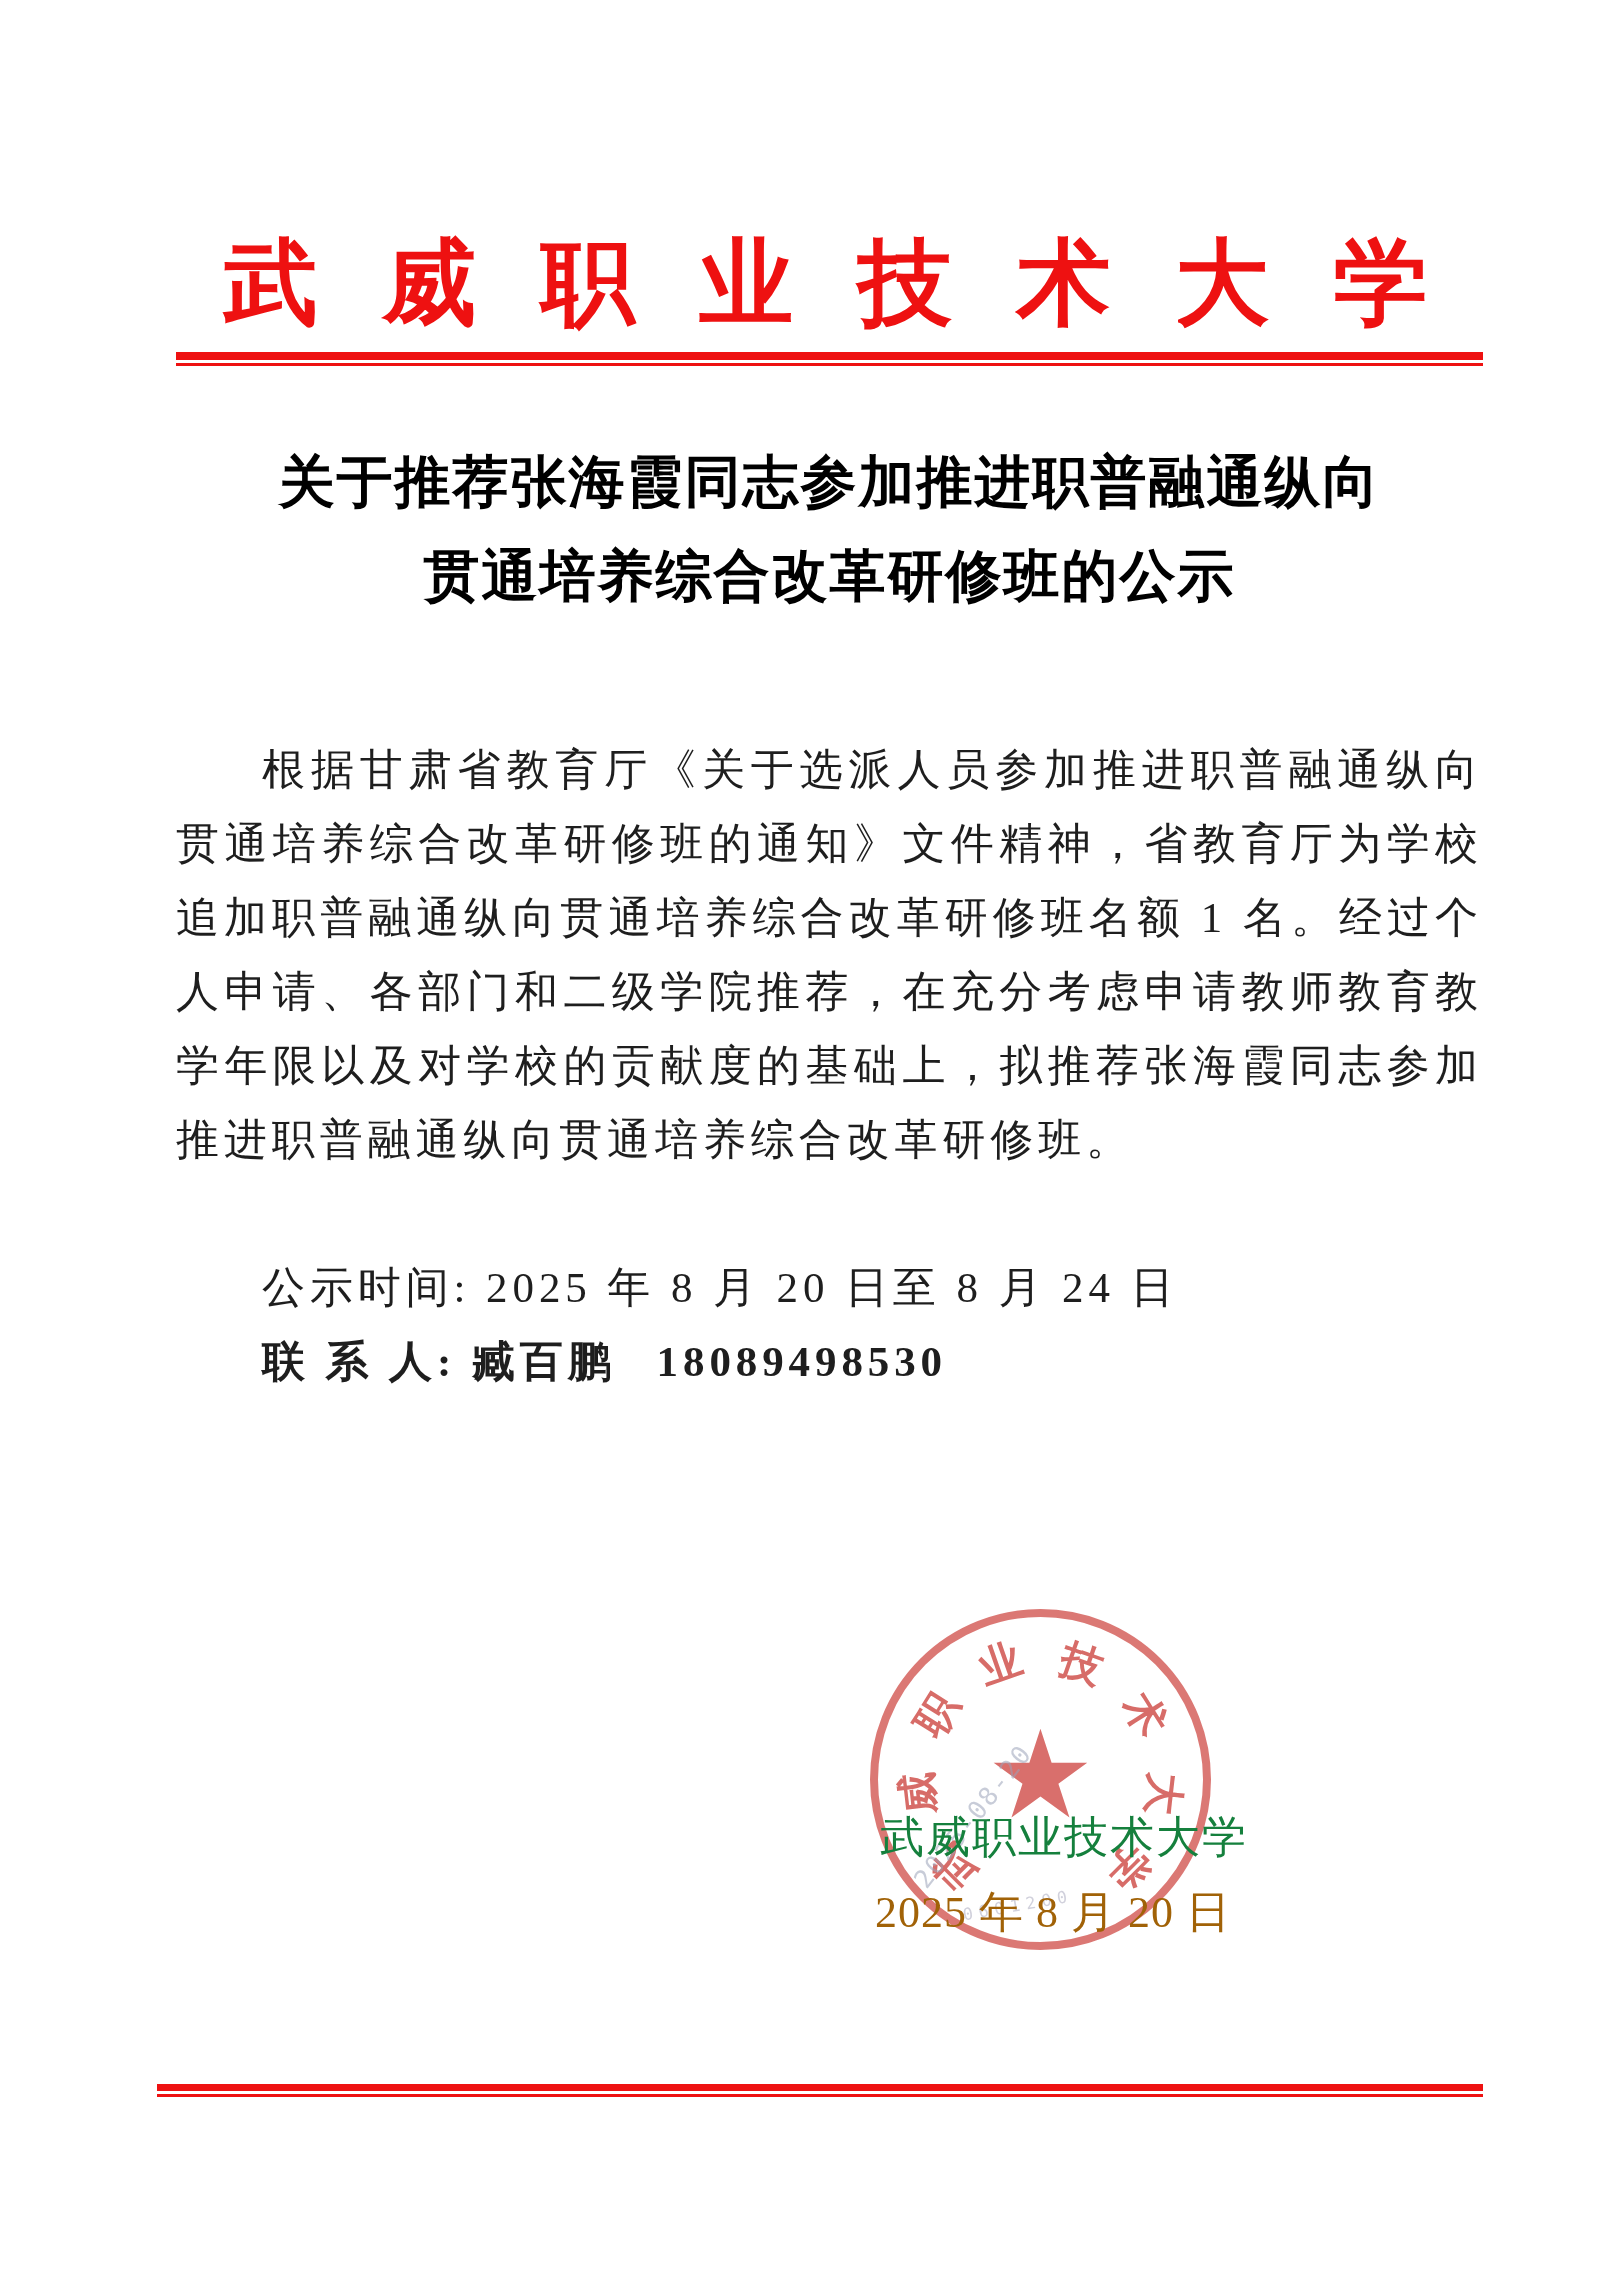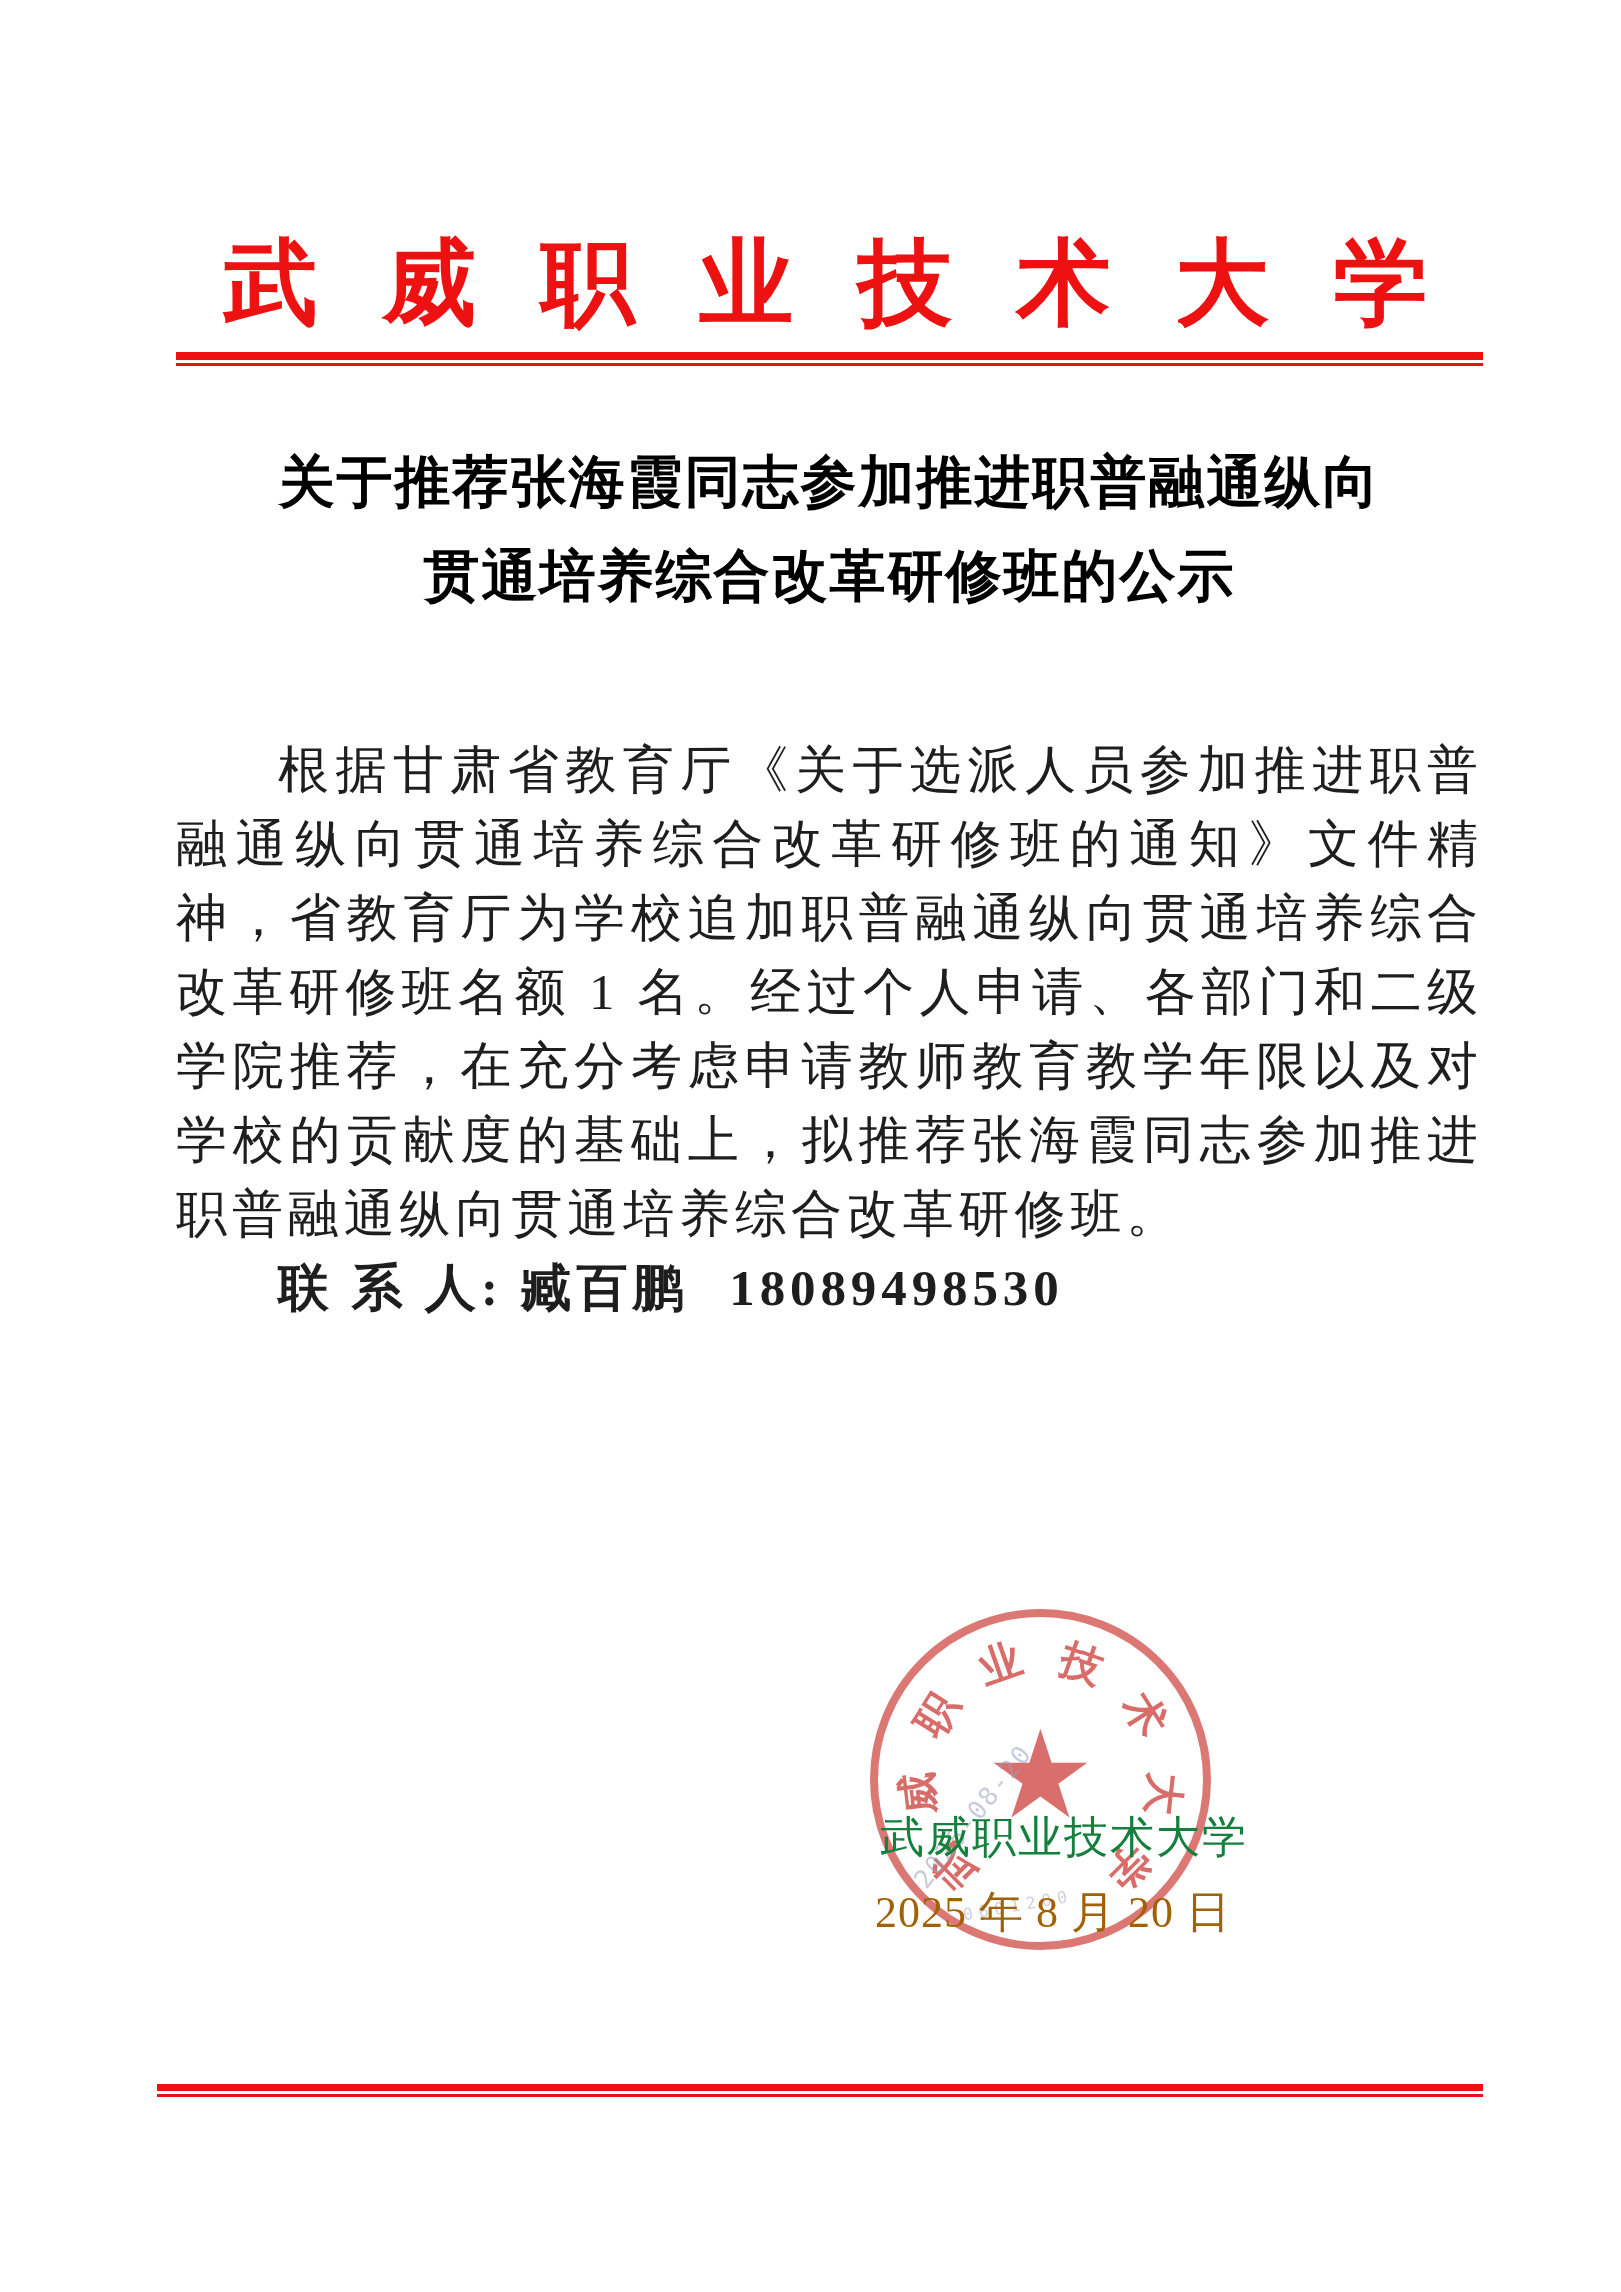--- a/index.html
+++ b/index.html
@@ -40,21 +40,21 @@
     font-size:56px;
     line-height:94px;
     font-weight:bold;
     color:#000;
     letter-spacing:2px;
   }
   .doc-title .t-line{display:block;}
   
   .body-sec{
     margin:110px 157px 0 157px;
-    font-size:51px;
+    font-size:43px;
     line-height:74px;
     letter-spacing:4.9px;
     text-align:justify;
   }
   .body-sec p{margin:0;text-indent:2em;}
   .info-line{margin-top:74px !important;text-indent:2em;}
   .info-line.contact{margin-top:0 !important;font-weight:bold;}
   .info-line .phone{margin-left:41px;}
   
   .sig-org{
@@ -131,20 +131,23 @@
   </div>
 
   <h2 class="doc-title">
     <span class="t-line">关于推荐张海霞同志参加推进职普融通纵向</span>
     <span class="t-line">贯通培养综合改革研修班的公示</span>
   </h2>
 
   <section class="body-sec">
     <p>根据甘肃省教育厅《关于选派人员参加推进职普融通纵向贯通培养综合改革研修班的通知》文件精神，省教育厅为学校追加职普融通纵向贯通培养综合改革研修班名额 1 名。经过个人申请、各部门和二级学院推荐，在充分考虑申请教师教育教学年限以及对学校的贡献度的基础上，拟推荐张海霞同志参加推进职普融通纵向贯通培养综合改革研修班。</p>
 
+    <p class="info-line">
+      <span>公示时间: </span><span>2025 年 8 月 20 日至 8 月 24 日</span>
+    </p>
 
     <p class="info-line contact">
       <span>联 系 人: </span><span>臧百鹏</span><span class="phone">18089498530</span>
     </p>
   </section>
 
   <div class="stamp">
     <div class="stamp-ring"></div>
     <div class="stamp-star">★</div>
     <div class="stamp-arc" id="stamp-arc">

